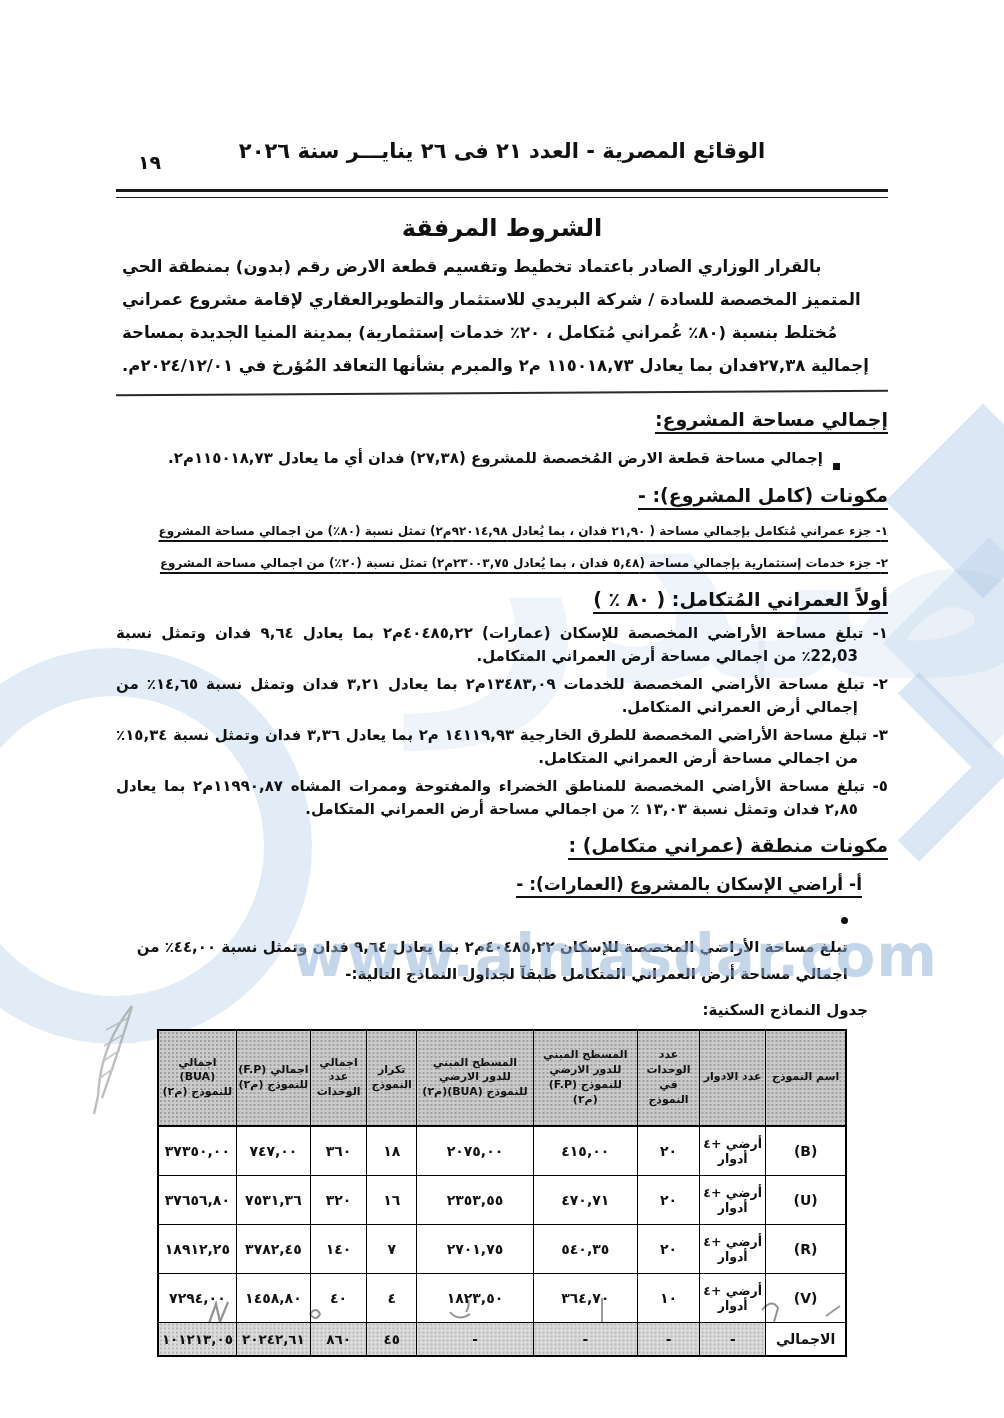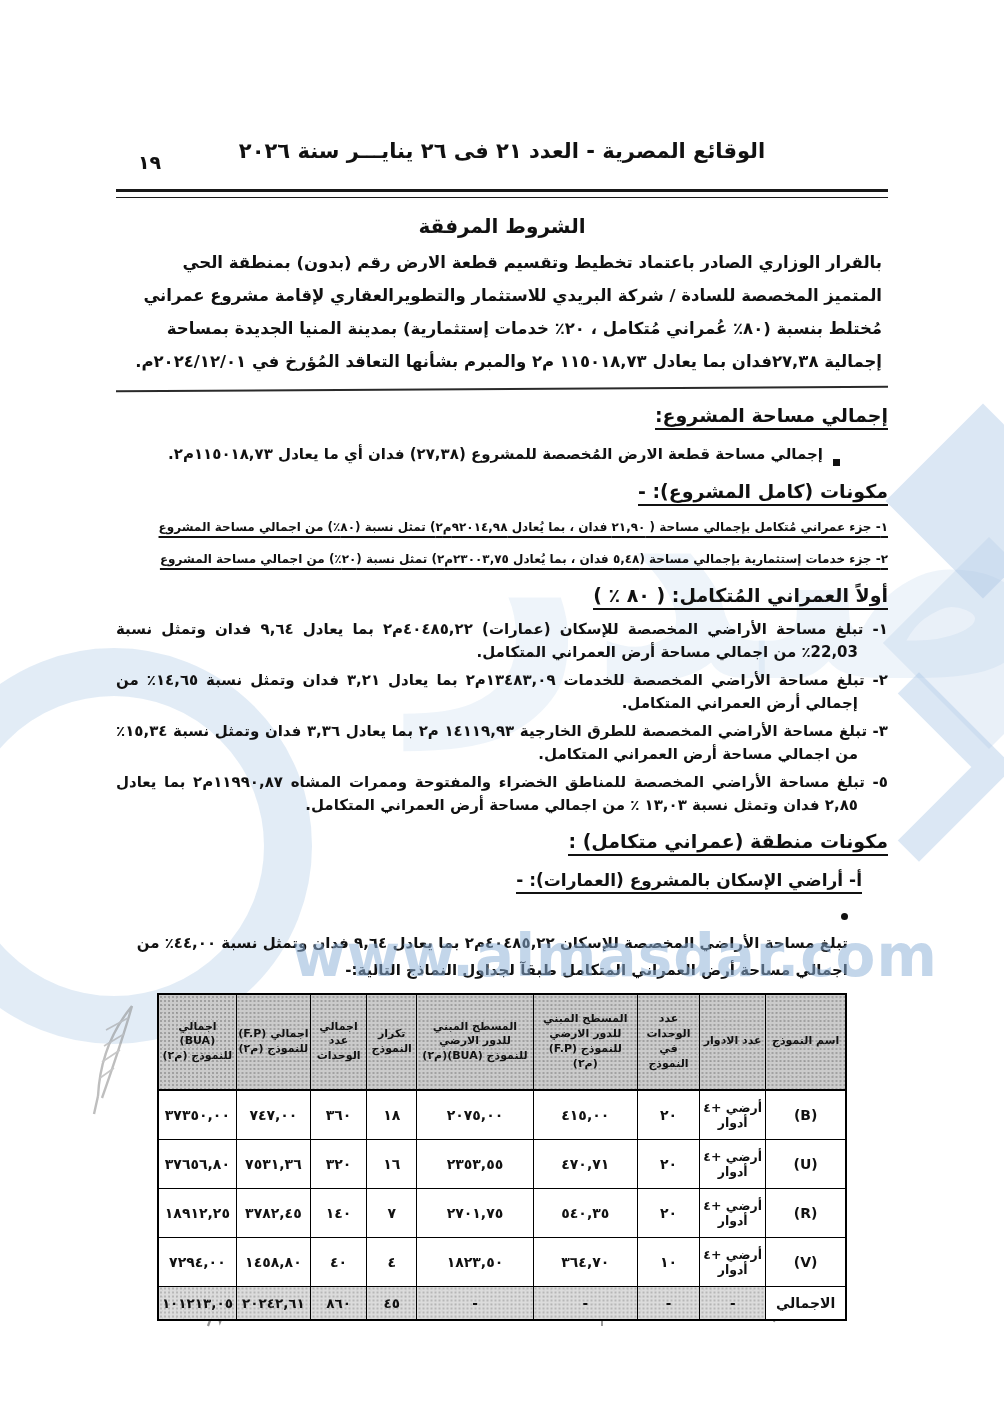--- a/index.html
+++ b/index.html
@@ -18,23 +18,23 @@
     text-align:center;font-weight:700;font-size:21px;letter-spacing:0;
     font-family:"DejaVu Sans", sans-serif;
     margin-top:33px;
   }
   .gz-pagenum{
     position:absolute;left:22px;top:12px;font-weight:700;font-size:19px;
   }
   .double-rule{height:5px;border-top:3px solid #1a1a1a;border-bottom:1px solid #1a1a1a;margin-top:6px;}
 
   
-  .terms-title{text-align:center;font-weight:700;font-size:20px;margin-top:16px;}
+  .terms-title{text-align:center;font-weight:700;font-size:24px;margin-top:16px;}
   .terms-body{
-    text-align:right;font-weight:700;font-size:16.5px;line-height:2.0;
+    text-align:left;font-weight:700;font-size:16.5px;line-height:2.0;
     margin-top:8px;padding:0 6px;
   }
   .thin-rule{border-top:2px solid #2a2a2a;margin-top:10px;transform:rotate(-0.35deg);}
 
   
   .h-section{
     font-weight:700;font-size:19px;margin-top:14px;
   }
   .h-section > span{border-bottom:2.2px solid #111;padding-bottom:2px;display:inline-block;}
 
@@ -169,20 +169,21 @@
       <div class="num-item">٣- تبلغ مساحة الأراضي المخصصة للطرق الخارجية ١٤١١٩,٩٣ م٢ بما يعادل ٣,٣٦ فدان وتمثل نسبة ١٥,٣٤٪ من اجمالي مساحة أرض العمراني المتكامل.</div>
       <div class="num-item">٥- تبلغ مساحة الأراضي المخصصة للمناطق الخضراء والمفتوحة وممرات المشاه ١١٩٩٠,٨٧م٢ بما يعادل ٢,٨٥ فدان وتمثل نسبة ١٣,٠٣ ٪ من اجمالي مساحة أرض العمراني المتكامل.</div>
     </div>
 
     <div class="h-section"><span>مكونات منطقة (عمراني متكامل) :</span></div>
     <div class="sub-heading"><span>أ- أراضي الإسكان بالمشروع (العمارات): -</span></div>
     <div class="rd-bullet">
       <span class="rd-marker"></span>
       <span>تبلغ مساحة الأراضي المخصصة للإسكان ٤٠٤٨٥,٢٢م٢ بما يعادل ٩,٦٤ فدان وتمثل نسبة ٤٤,٠٠٪ من اجمالي مساحة أرض العمراني المتكامل طبقآ لجداول النماذج التالية:-</span>
     </div>
+    <div class="table-label">جدول النماذج السكنية:</div>
 
     <table class="models">
       <colgroup>
         <col style="width:80px">
           <col style="width:66px">
           <col style="width:62px">
         <col style="width:104px">
           <col style="width:116px">
           <col style="width:50px">
         <col style="width:56px">

